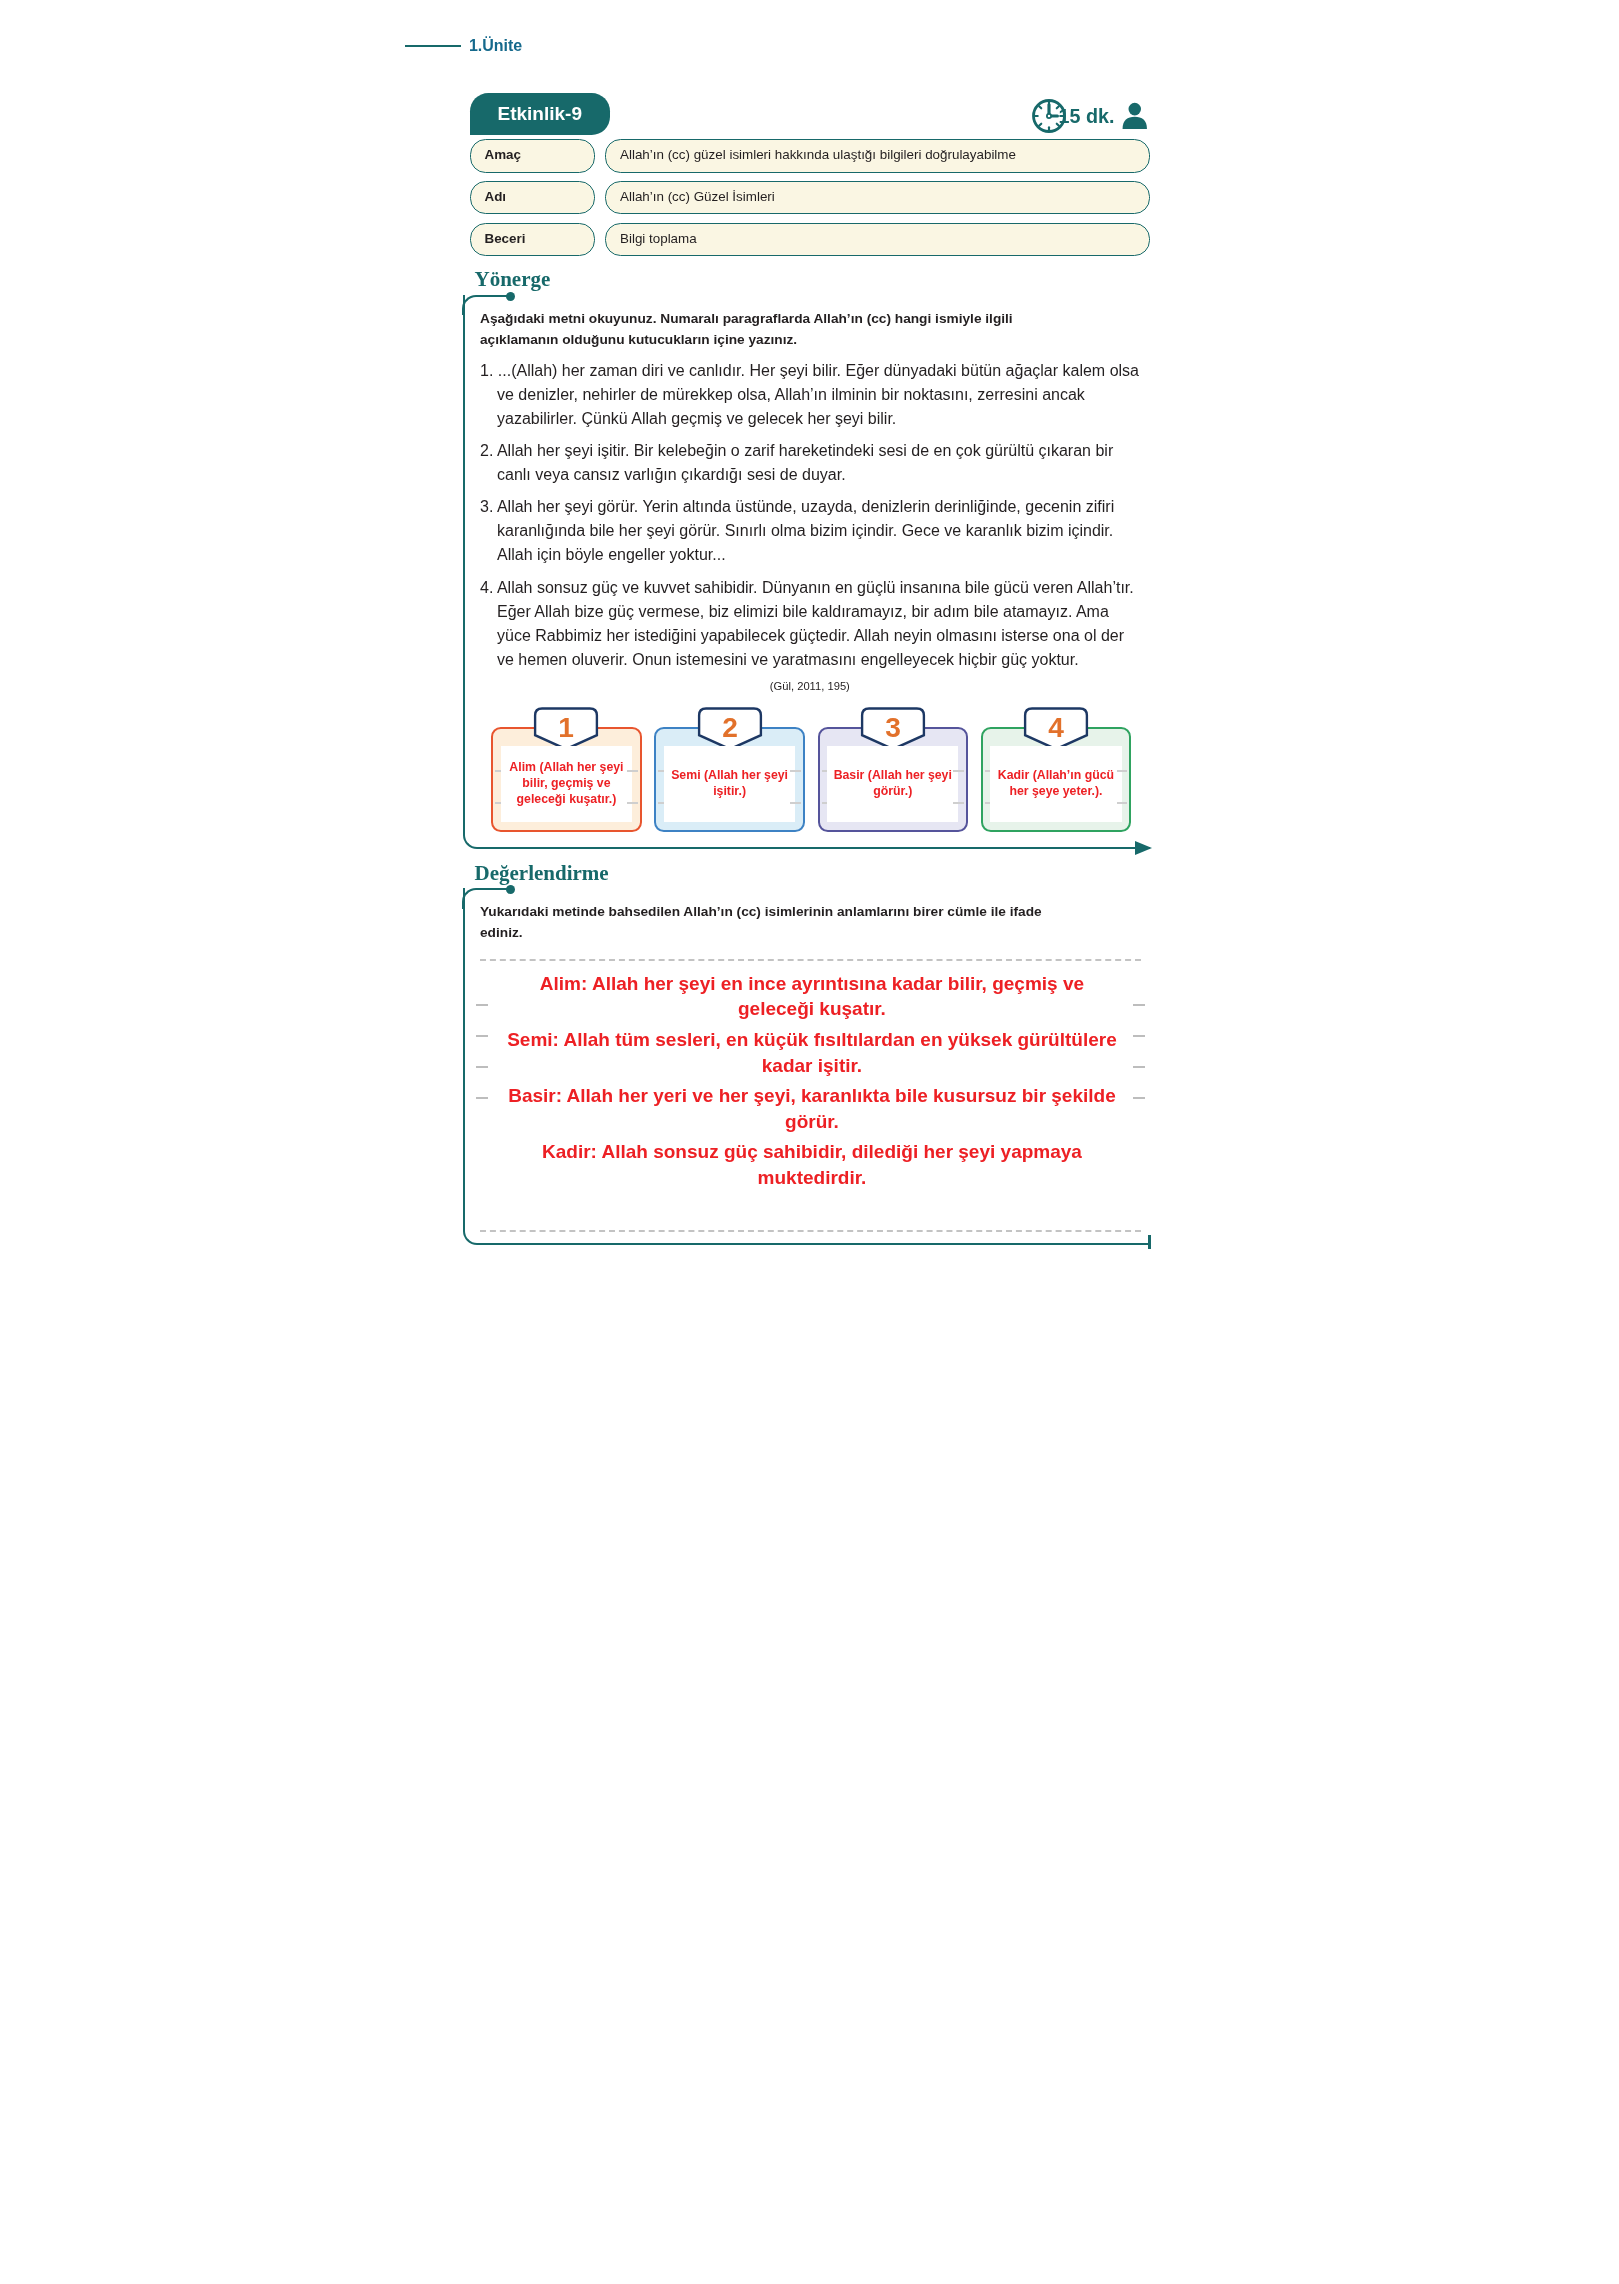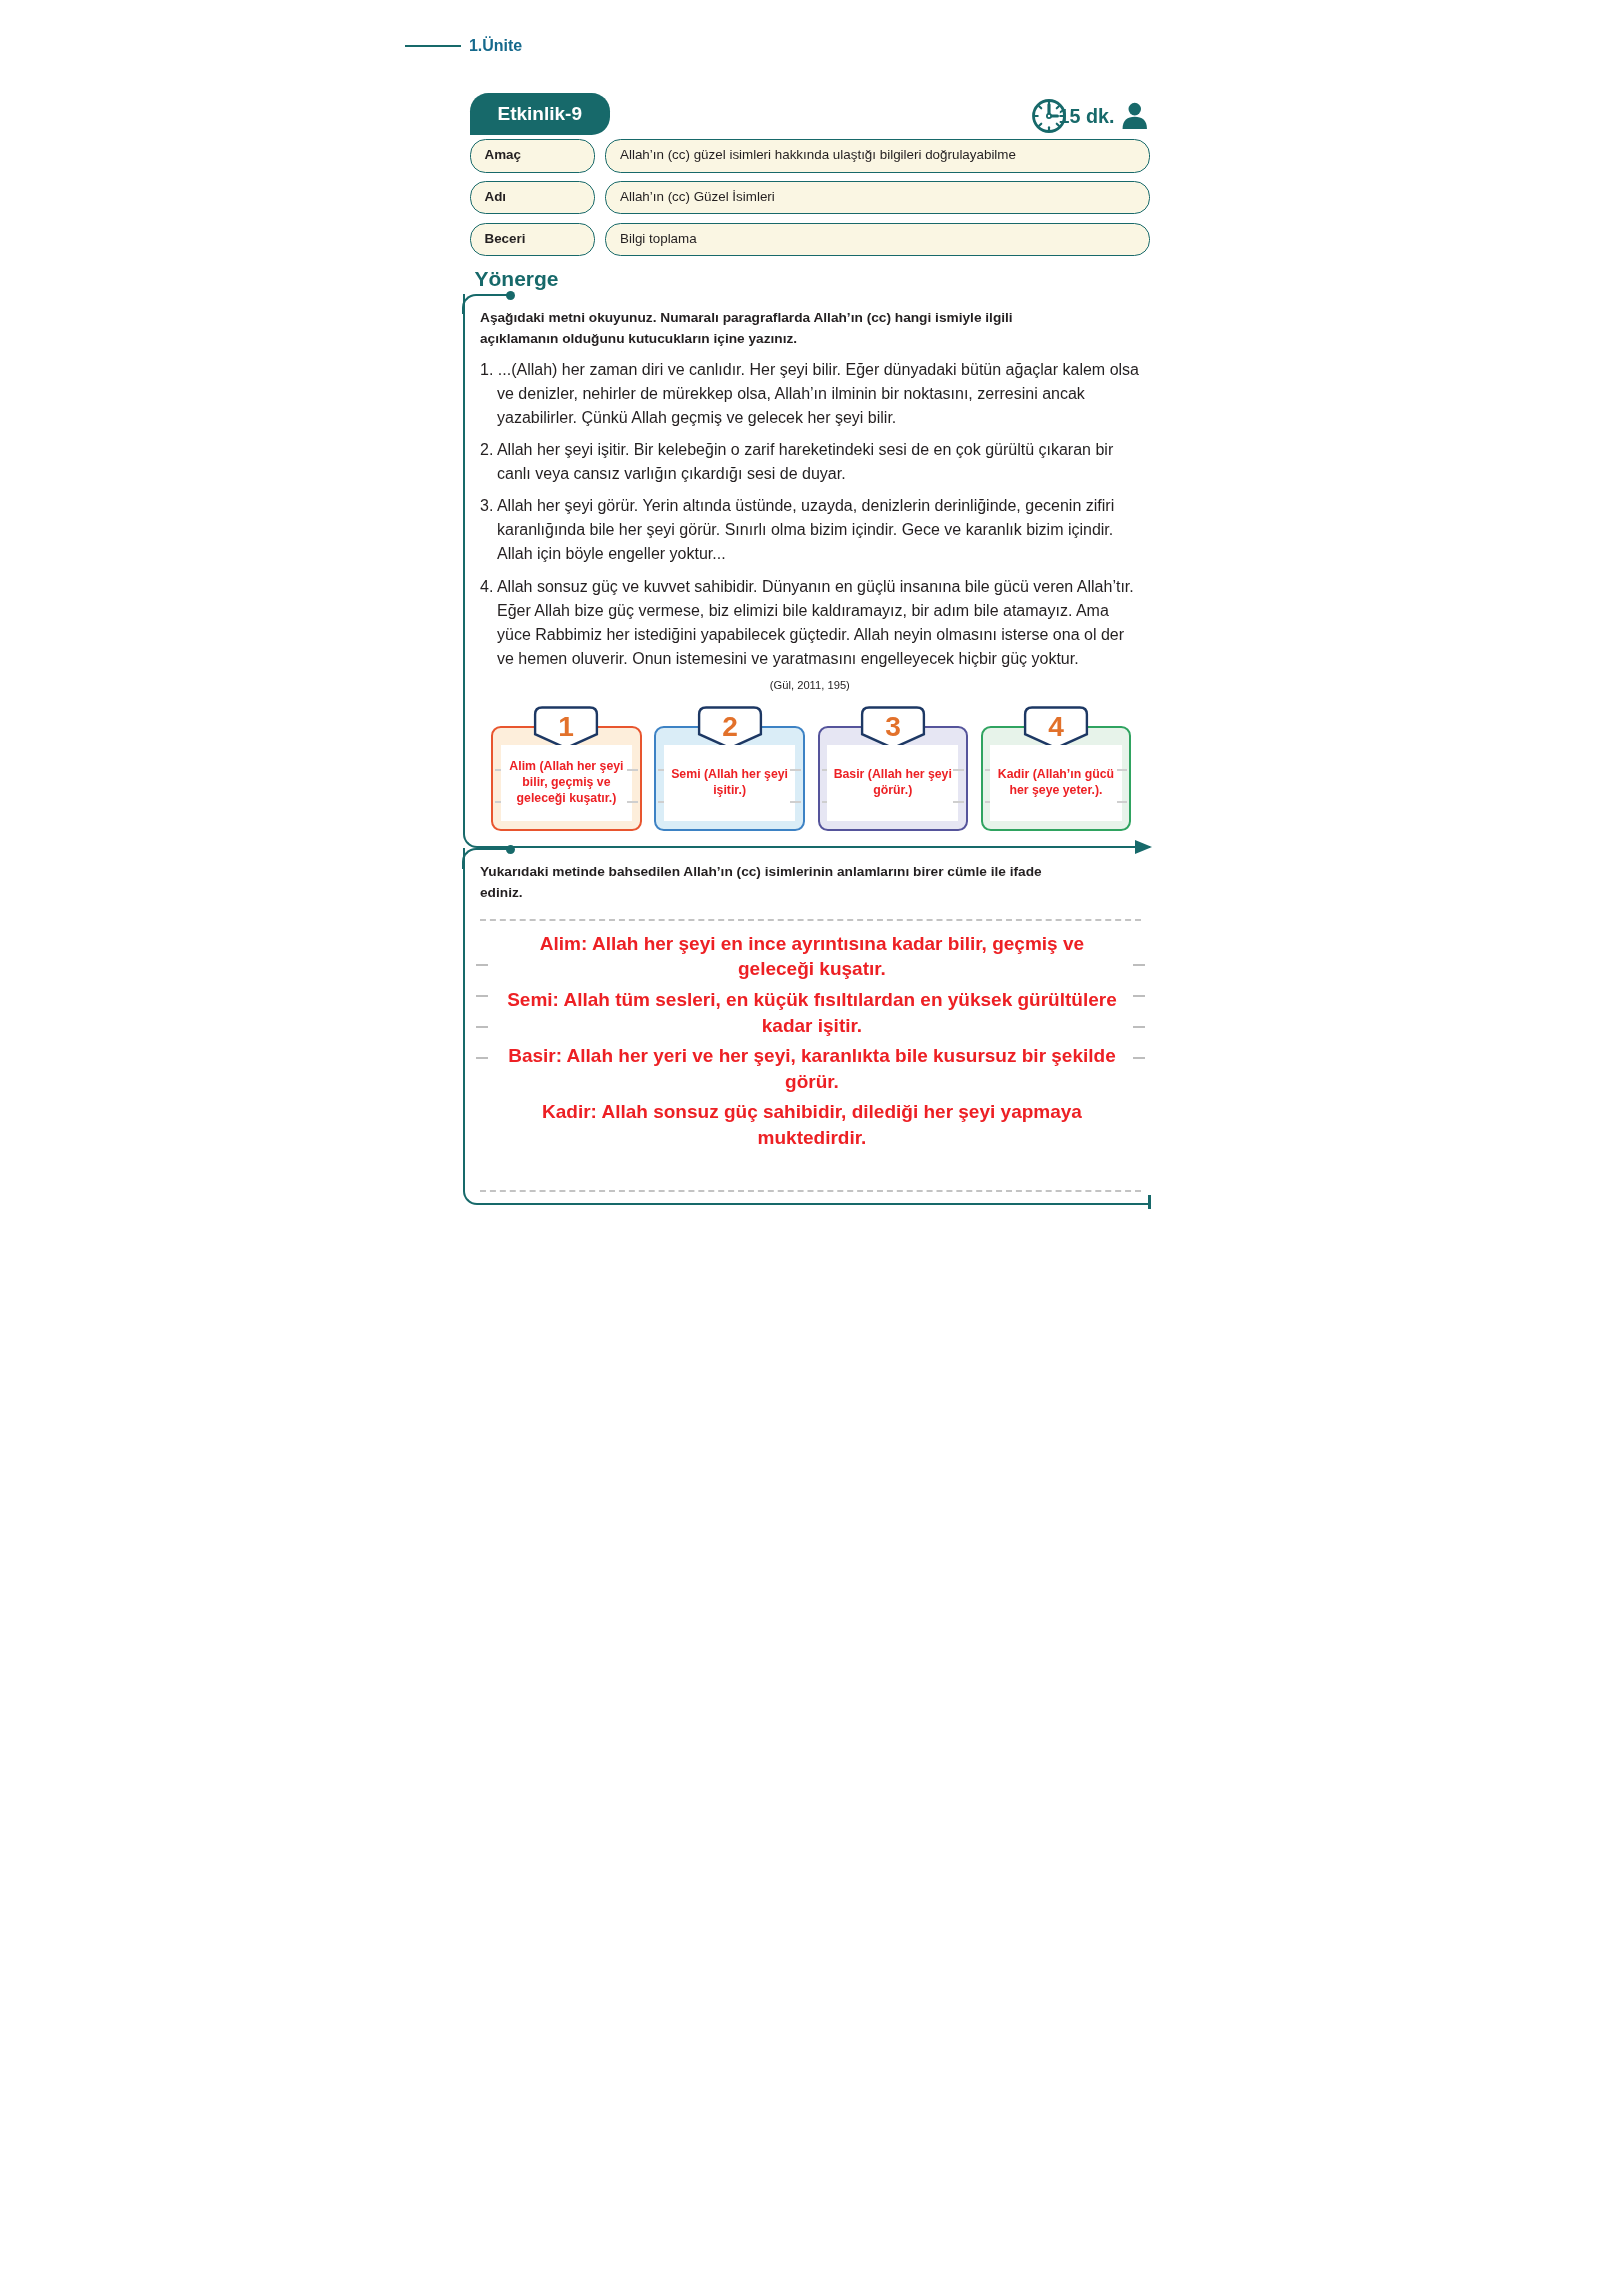--- a/index.html
+++ b/index.html
@@ -29,21 +29,21 @@
   
   .info-rows{margin:0 65px;}
   .info-row{display:flex; gap:10.5px; margin-bottom:8.4px;}
   .pill{border:1.8px solid var(--teal); border-radius:15.5px; background:var(--cream);
         padding:6.3px 14px; font-size:13.4px; display:flex; align-items:center; line-height:1.4;}
   .pill.lbl{flex:0 0 125px; font-weight:700;}
   .pill.val{flex:1;}
   .pill.val > span{display:block; max-width:408px;}
 
   
-  .section-title{color:var(--teal); font-size:21px; font-weight:700; margin:11.2px 0 2.8px 70px;}
+  .section-title{color:var(--teal); font-size:21px; font-weight:700; margin:11.2px 0 2.8px 70px;font-family:Liberation Serif, serif;}
   .frame{position:relative; margin:0 65px 0 58px; border-left:2.1px solid var(--teal);
          border-bottom:2.1px solid var(--teal); border-bottom-left-radius:14px;
          padding:14px 0 11.2px 15.5px;}
   .frame::before{content:""; position:absolute; top:0; left:-2.1px; width:45px; height:18.3px;
          border-top:2.1px solid var(--teal); border-left:2.1px solid var(--teal); border-top-left-radius:14px;}
   .head-dot{position:absolute; top:-3.5px; left:41px; width:9.1px; height:9.1px; border-radius:50%;
          background:var(--teal);}
   .arrow-end{position:absolute; right:-2.8px; bottom:-7.7px; width:0; height:0;
          border-left:17px solid var(--teal); border-top:7.7px solid transparent; border-bottom:7.7px solid transparent;}
   .tick-end{position:absolute; right:-1.4px; bottom:-6.3px; width:2.8px; height:14px; background:var(--teal);}
@@ -179,20 +179,21 @@
       <div class="abox" style="border-color: rgb(47, 163, 96); background-color: rgb(231, 243, 234);">
         <svg class="abox-tab" viewBox="0 0 92 64" aria-hidden="true">
           <path d="M12 2 H80 Q90 2 90 12 V40 L46 60 L2 40 V12 Q2 2 12 2 Z" fill="#fff" stroke="#1d3864" stroke-width="3.5"></path>
           <text x="46" y="43" text-anchor="middle" font-size="40" font-weight="bold" fill="#e2712b" font-family="Liberation Sans, sans-serif">4</text>
         </svg>
         <div class="abox-inner">Kadir (Allah’ın gücü her şeye yeter.).</div>
       </div>
     </div>
   </div>
 
+  <h2 class="section-title">Değerlendirme</h2>
   <div class="frame deg-frame">
     <i class="head-dot"></i>
     <i class="tick-end"></i>
 
     <p class="instruction deg-instruction">Yukarıdaki metinde bahsedilen Allah’ın (cc) isimlerinin anlamlarını birer cümle ile ifade ediniz.</p>
 
     <div class="write-area">
       <i class="ruled-left"></i>
       <i class="ruled-right"></i>
       <div class="dashed-line"></div>

